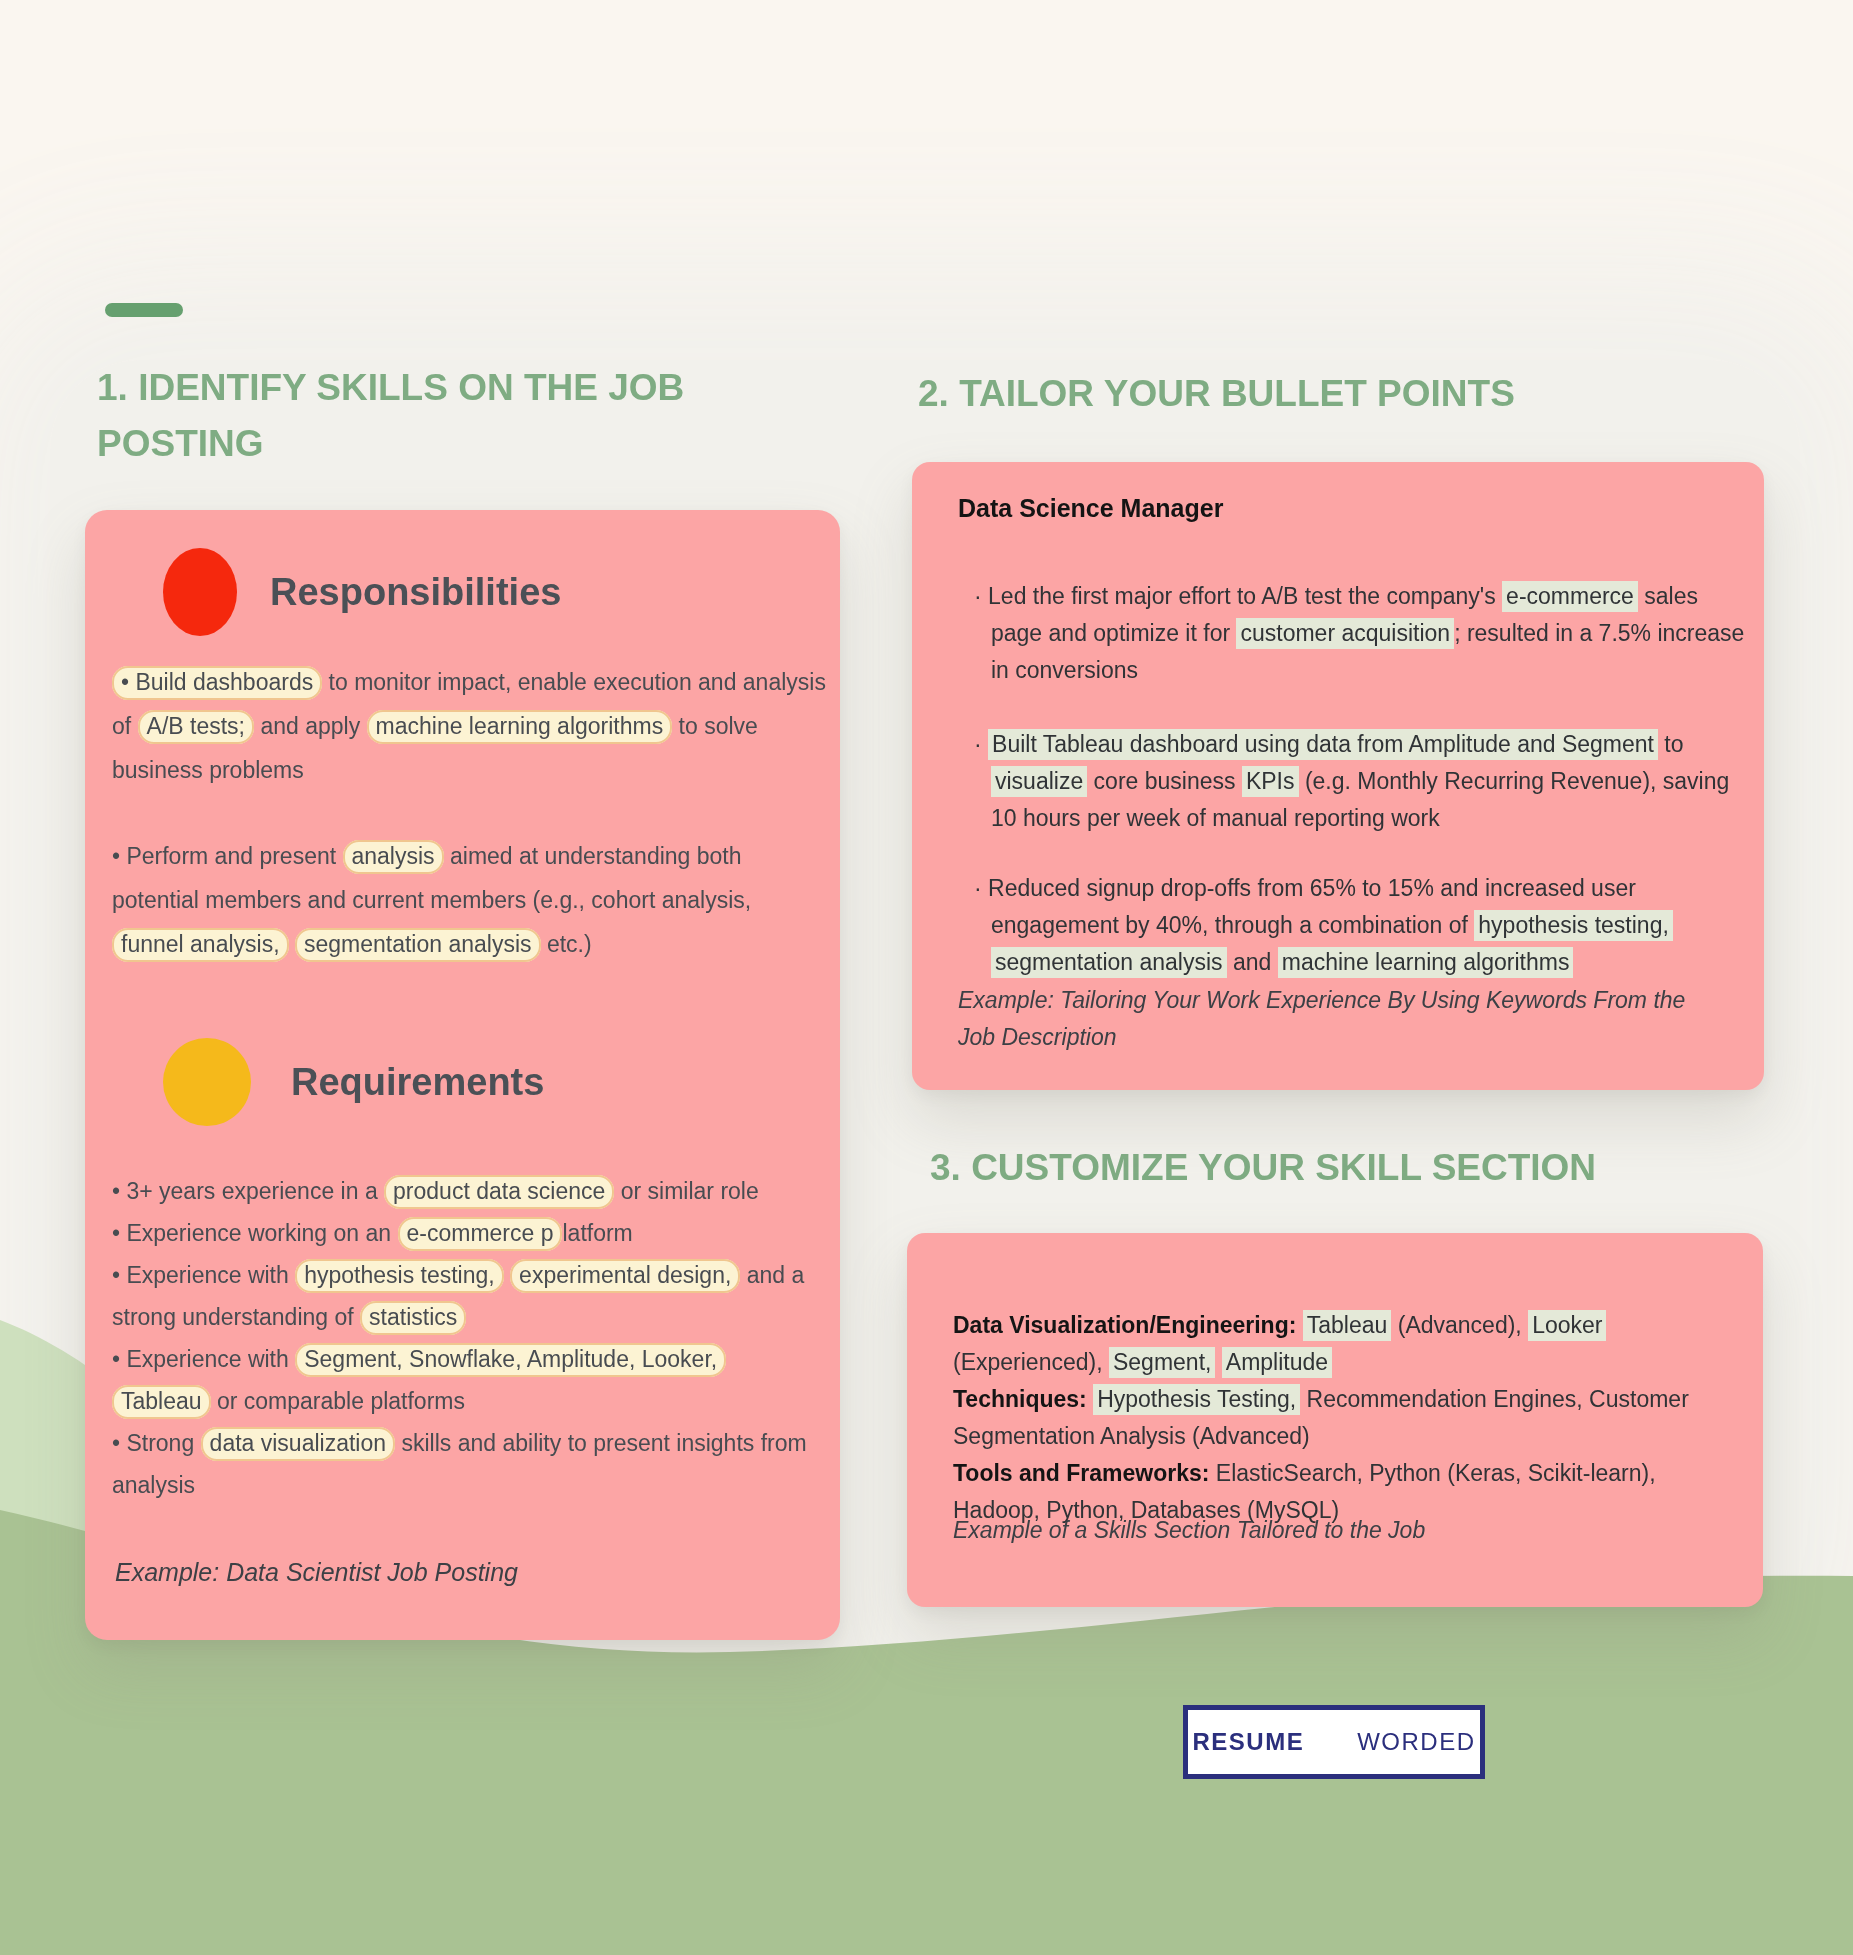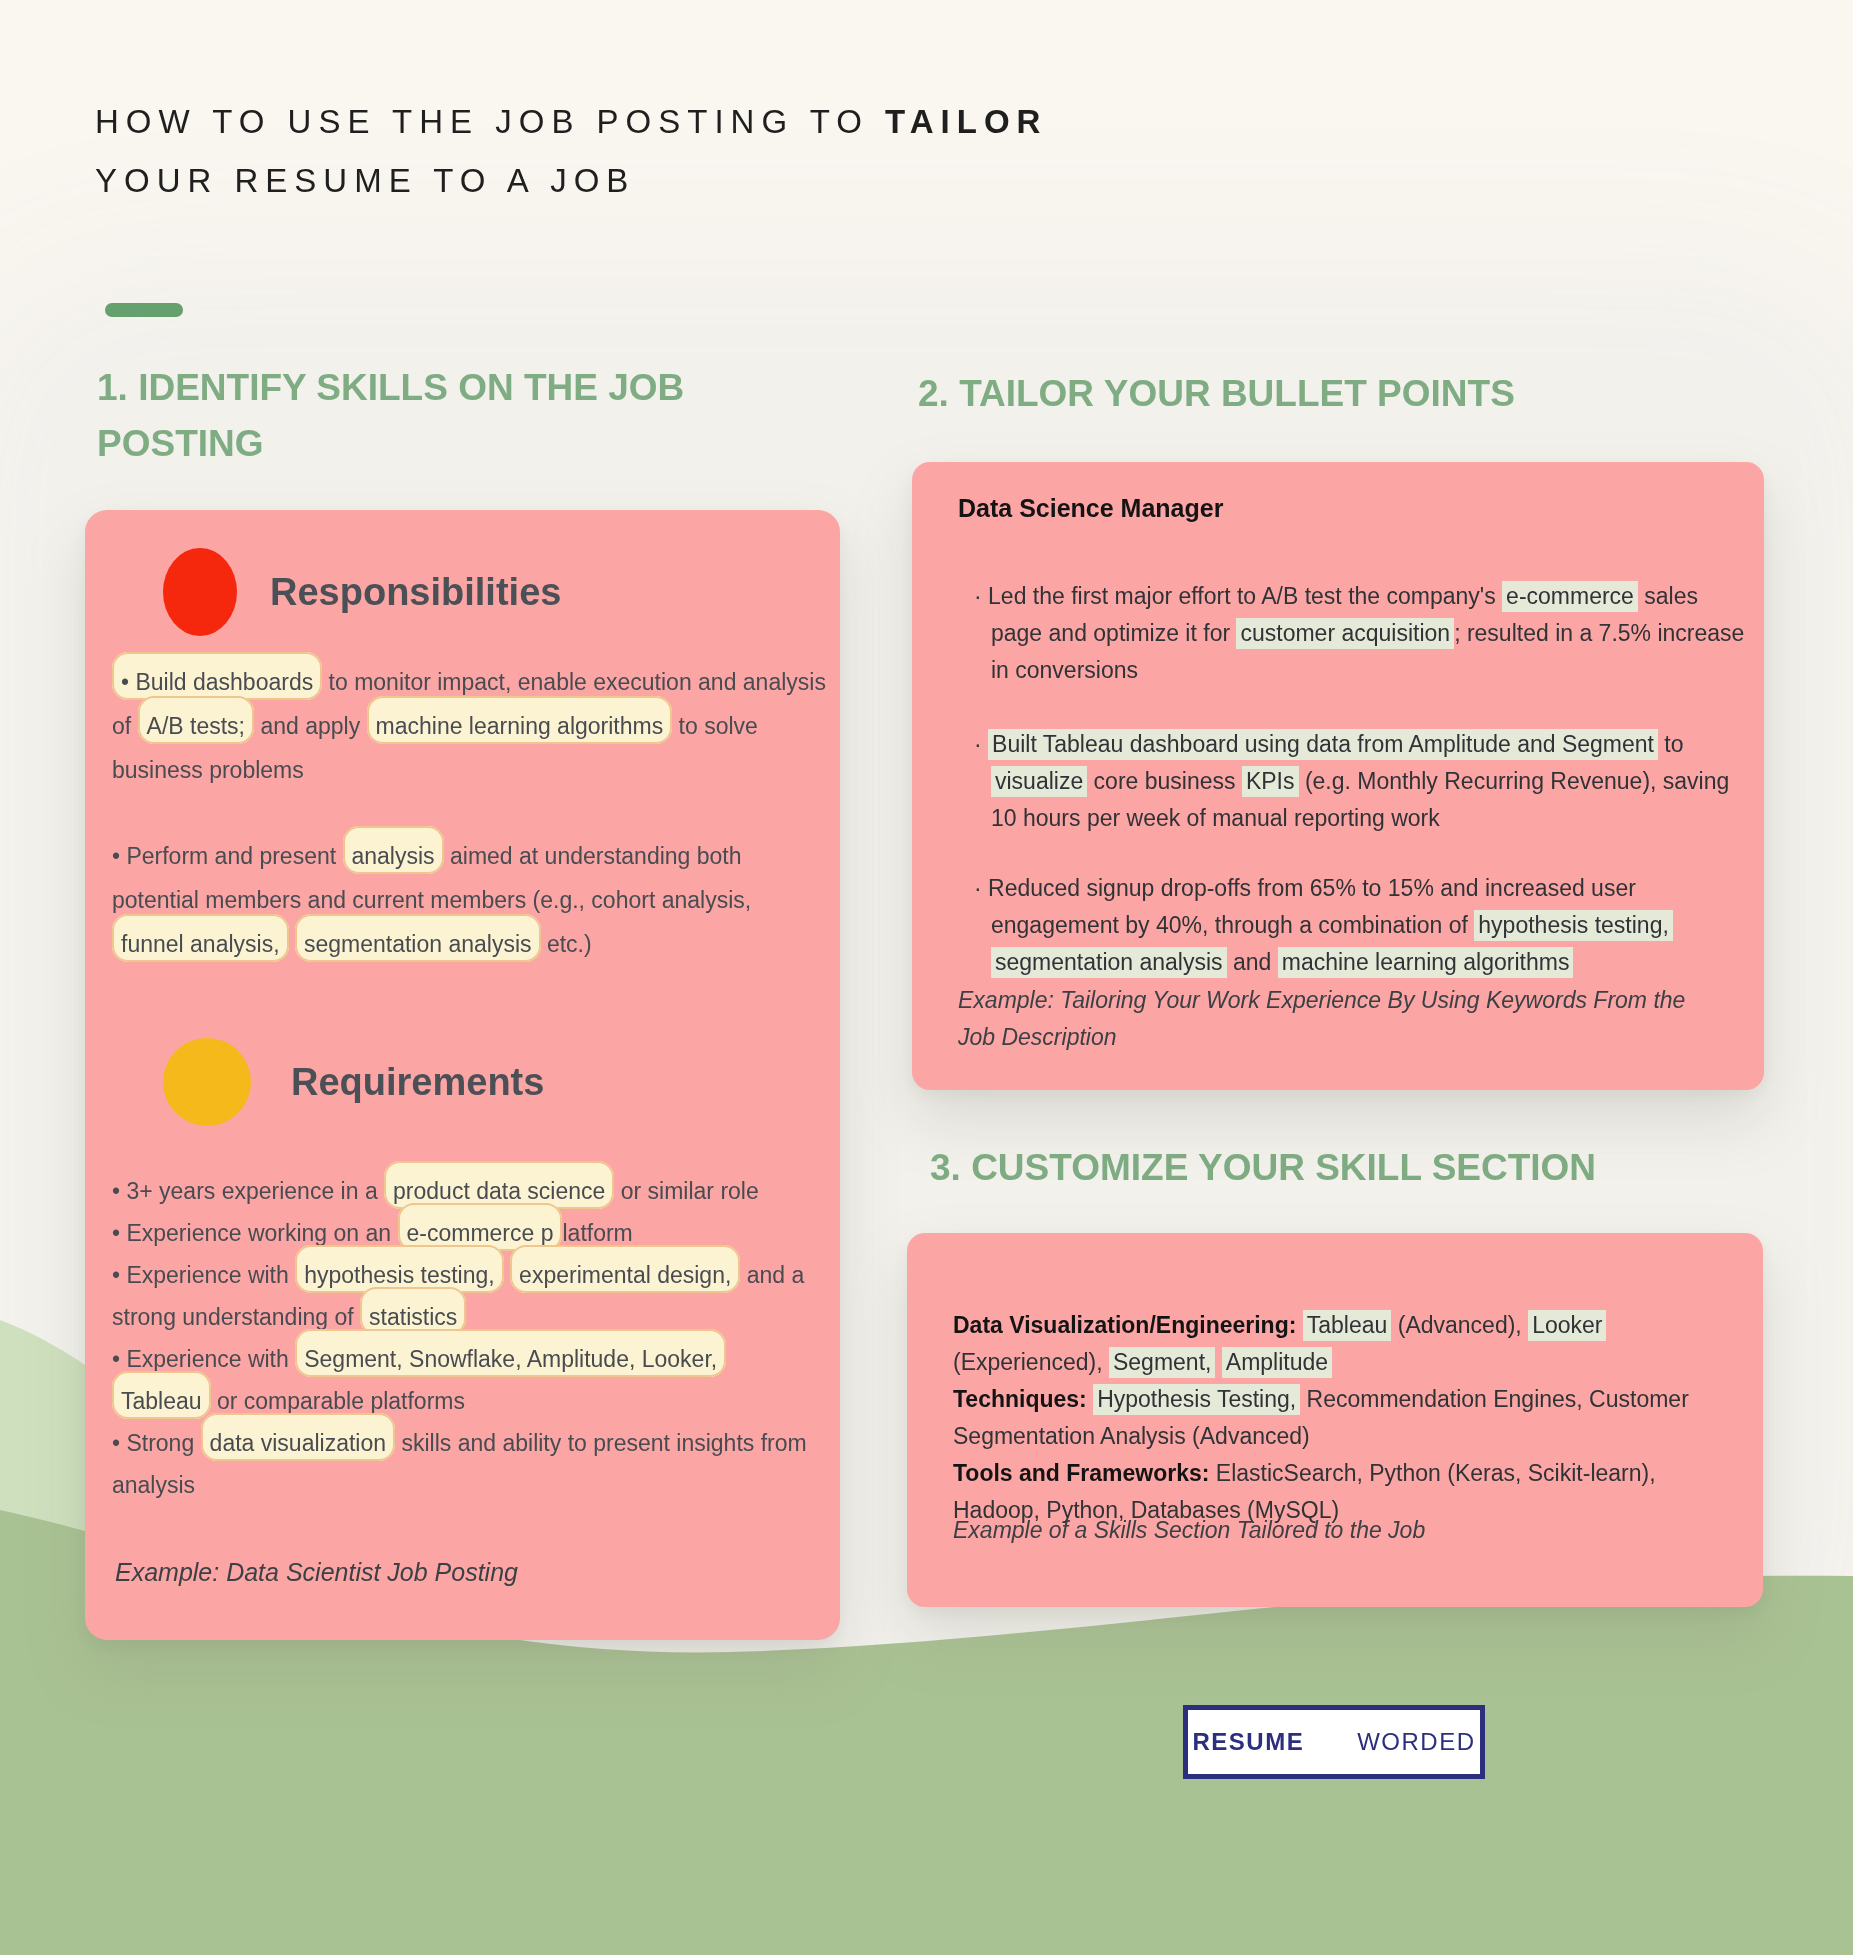--- a/index.html
+++ b/index.html
@@ -41,21 +41,21 @@
   .c2p{position:absolute;left:46px;width:762px;margin:16px;font-size:23px;line-height:37px;color:var(--ink2);
        padding-left:17px;text-indent:-17px;}
   .b1{top:100px;}
   .b2{top:248px;}
   .b3{top:392px;}
   .ex2{left:46px;top:520px;width:740px;font-size:23px;line-height:37px;}
   .c3wrap{position:absolute;left:46px;top:32px;width:772px;font-size:23px;line-height:37px;color:var(--ink2);margin-top:42px;}
   .c3wrap p{margin:0;}
   .ex3{left:46px;top:284px;font-size:23px;}
   
-  .hl-y{background:var(--pill_bg);border:2px solid var(--pill_border);border-radius:16px;padding:15px 7px 3px;
+  .hl-y{background:var(--pill_bg);border:2px solid var(--pill_border);border-radius:16px;padding:1px 7px 3px;
         -webkit-box-decoration-break:clone;box-decoration-break:clone;}
   .hl-g{background:var(--hl_green);padding:2px 4px 3px;
         -webkit-box-decoration-break:clone;box-decoration-break:clone;}
   .seg-b{font-weight:700;color:var(--ink_black);}
   
   .brand{position:absolute;left:1183px;top:1705px;width:302px;height:74px;box-sizing:border-box;
          background:#ffffff;border:5px solid var(--navy);display:flex;align-items:center;justify-content:center;
          font-size:24px;letter-spacing:1.5px;color:var(--navy);cursor:pointer;gap:44px;}
   .b-bold{font-weight:700;margin-right:9px;}
 </style>
@@ -64,24 +64,20 @@
 
 <div class="canvas">
 
   <div class="wash"></div>
 
   <svg class="waves" width="1853" height="645" viewBox="0 0 1853 645" aria-hidden="true">
     <path style="fill:var(--sage_light)" d="M0,10 C80,40 180,115 225,212 C252,270 260,330 262,412 L262,645 L0,645 Z"></path>
     <path style="fill:var(--sage_dark)" d="M0,200 C220,248 430,350 730,342 C1080,333 1420,260 1853,266 L1853,645 L0,645 Z"></path>
   </svg>
 
-  <div class="title">
-    <div><span>HOW TO USE THE JOB POSTING TO </span><span class="t-bold">TAILOR</span></div>
-    <div>YOUR RESUME TO A JOB</div>
-  </div>
 
   <div class="dash"></div>
 
   <h2 class="sec-h h1">1. IDENTIFY SKILLS ON THE JOB POSTING</h2>
   <h2 class="sec-h h2">2. TAILOR YOUR BULLET POINTS</h2>
   <h2 class="sec-h h3">3. CUSTOMIZE YOUR SKILL SECTION</h2>
 
   <section class="card card1">
     <div class="icon-row ir1">
       <span class="dot red"></span>

